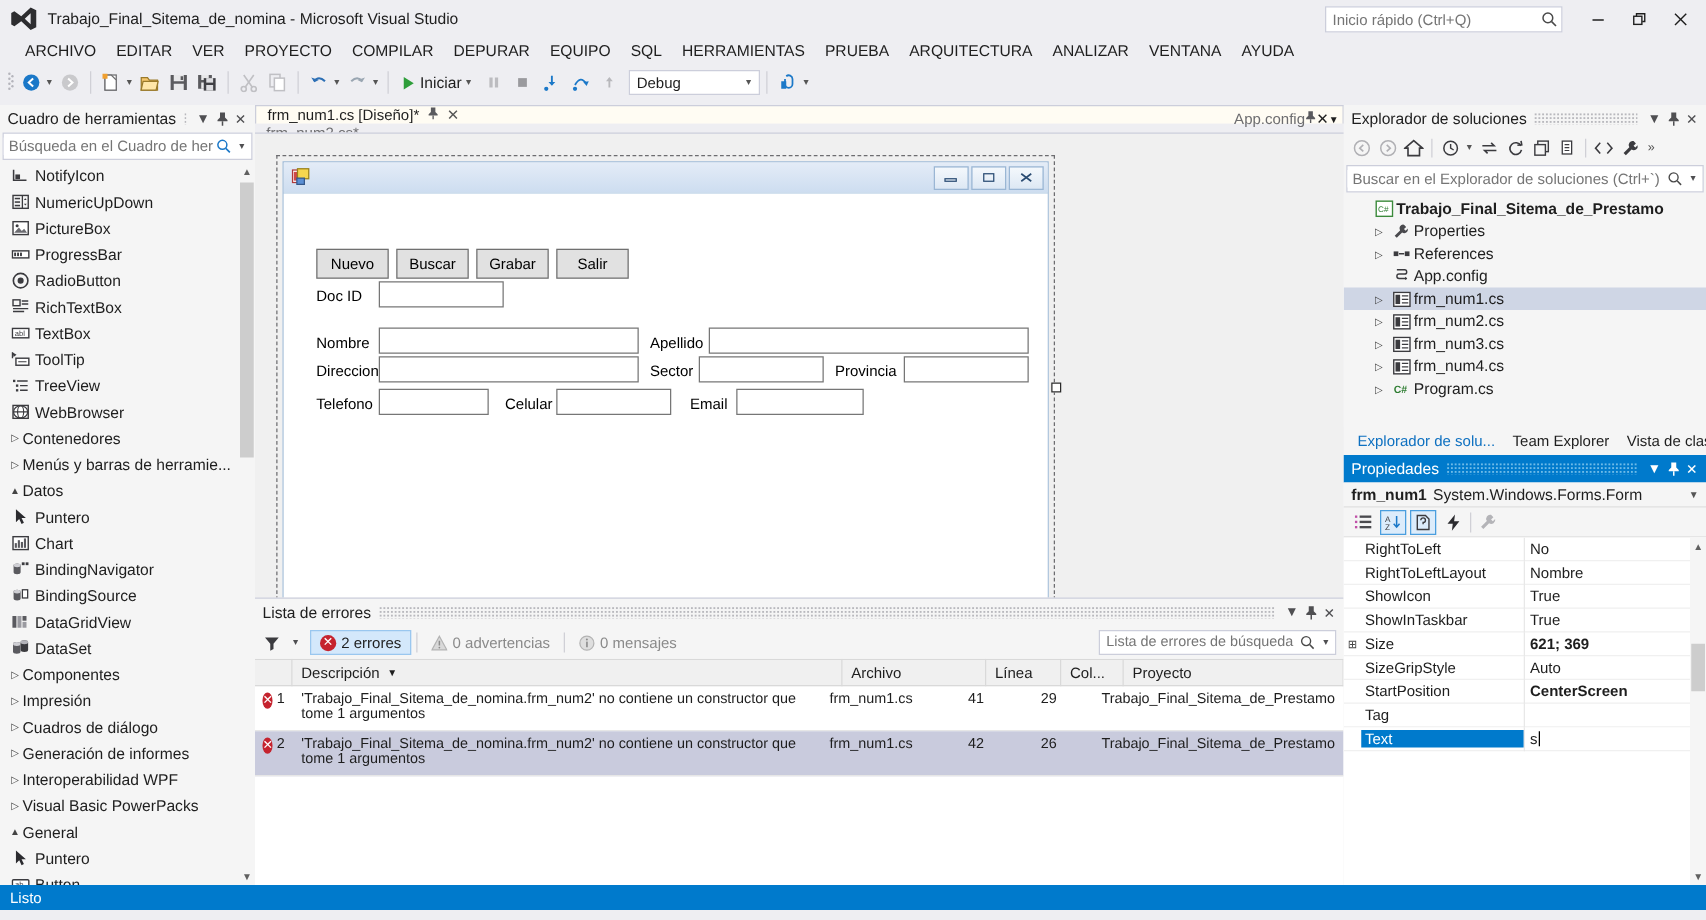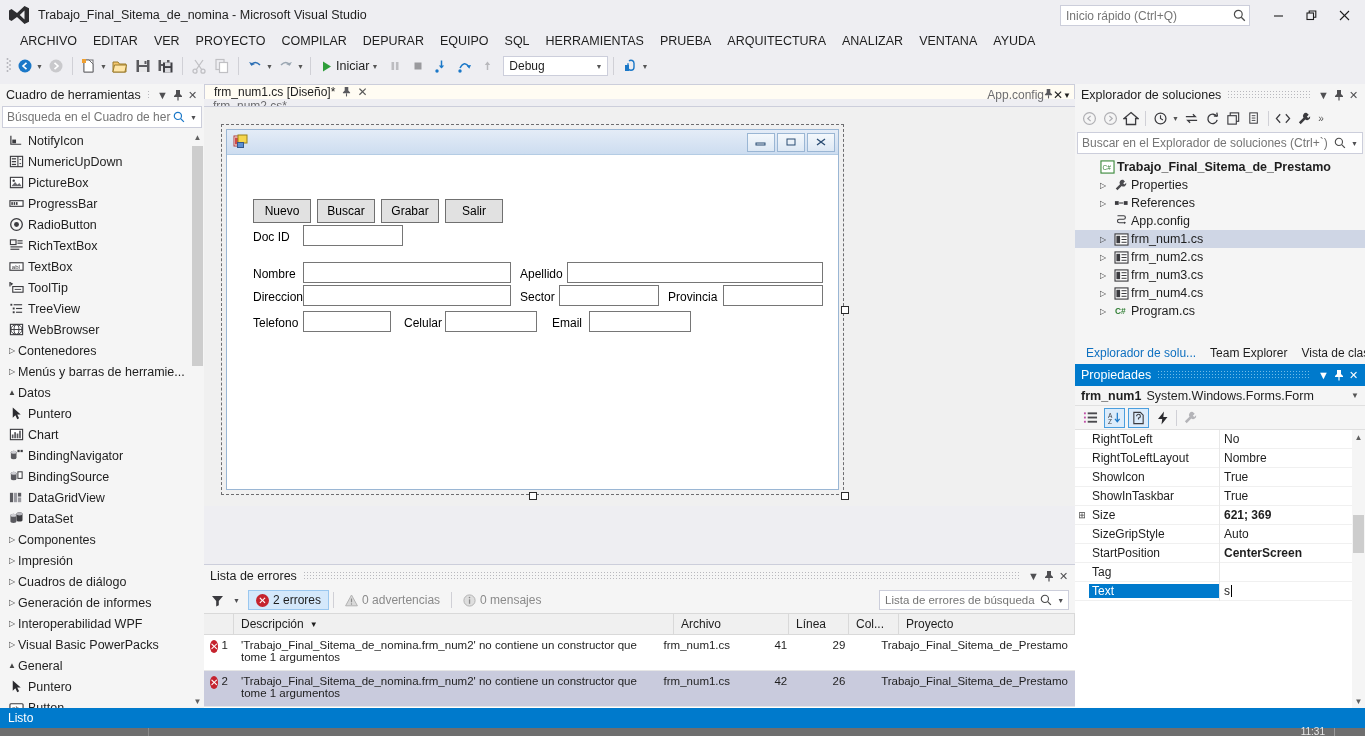--- a/index.html
+++ b/index.html
@@ -104,21 +104,21 @@
   .fbtn {
     position:absolute; height:24px; background:#e1e1e1; border:1px solid #707070;
     display:flex; align-items:center; justify-content:center; font-size:12px; color:#000;
   }
   .flabel { position:absolute; font-size:12px; color:#000; }
   .ftext { position:absolute; height:21px; background:#fff; border:1px solid #767676; }
 
   .handle { position:absolute; width:8px; height:8px; background:#fff; border:1px solid #2b2b2b; }
 
   
-  .errlist { position:absolute; left:0; right:0; bottom:0; height:144px; background:#f5f5f5; border-top:1px solid #cccedb; display:flex; flex-direction:column; }
+  .errlist { position:absolute; left:0; right:0; bottom:0; height:230px; background:#f5f5f5; border-top:1px solid #cccedb; display:flex; flex-direction:column; }
   .err-toolbar { height:26px; display:flex; align-items:center; padding:0 6px; gap:4px; background:#f5f5f5; }
   .err-chip { height:20px; display:flex; align-items:center; gap:4px; padding:0 7px; font-size:12px; }
   .err-chip.sel { background:#d4e8fb; border:1px solid #9ac7ef; }
   .err-chip.dim { color:#8a8a8a; }
   .err-sep { width:1px; height:16px; background:#d0d0d6; }
   .err-search {
     margin-left:auto; width:190px; height:20px; background:#fff; border:1px solid #cccedb;
     display:flex; align-items:center;
   }
   .err-search input { flex:1; border:0; outline:0; font-size:11.5px; padding-left:5px; color:#717171; font-family:"Liberation Sans",sans-serif; }
@@ -1192,18 +1192,13 @@
             <div class="sb-arrow" style="bottom:0">▼</div>
           </div>
         </div>
       </div>
     </div>
   </div>
 
   <div class="statusbar">
     <span>Listo</span>
   </div>
-  <div class="taskbar">
-    <div class="tb-div2"></div>
-    <div class="tb-div"></div>
-    <div class="taskclock">11:31</div>
-  </div>
 </div>
 
 </body></html>

